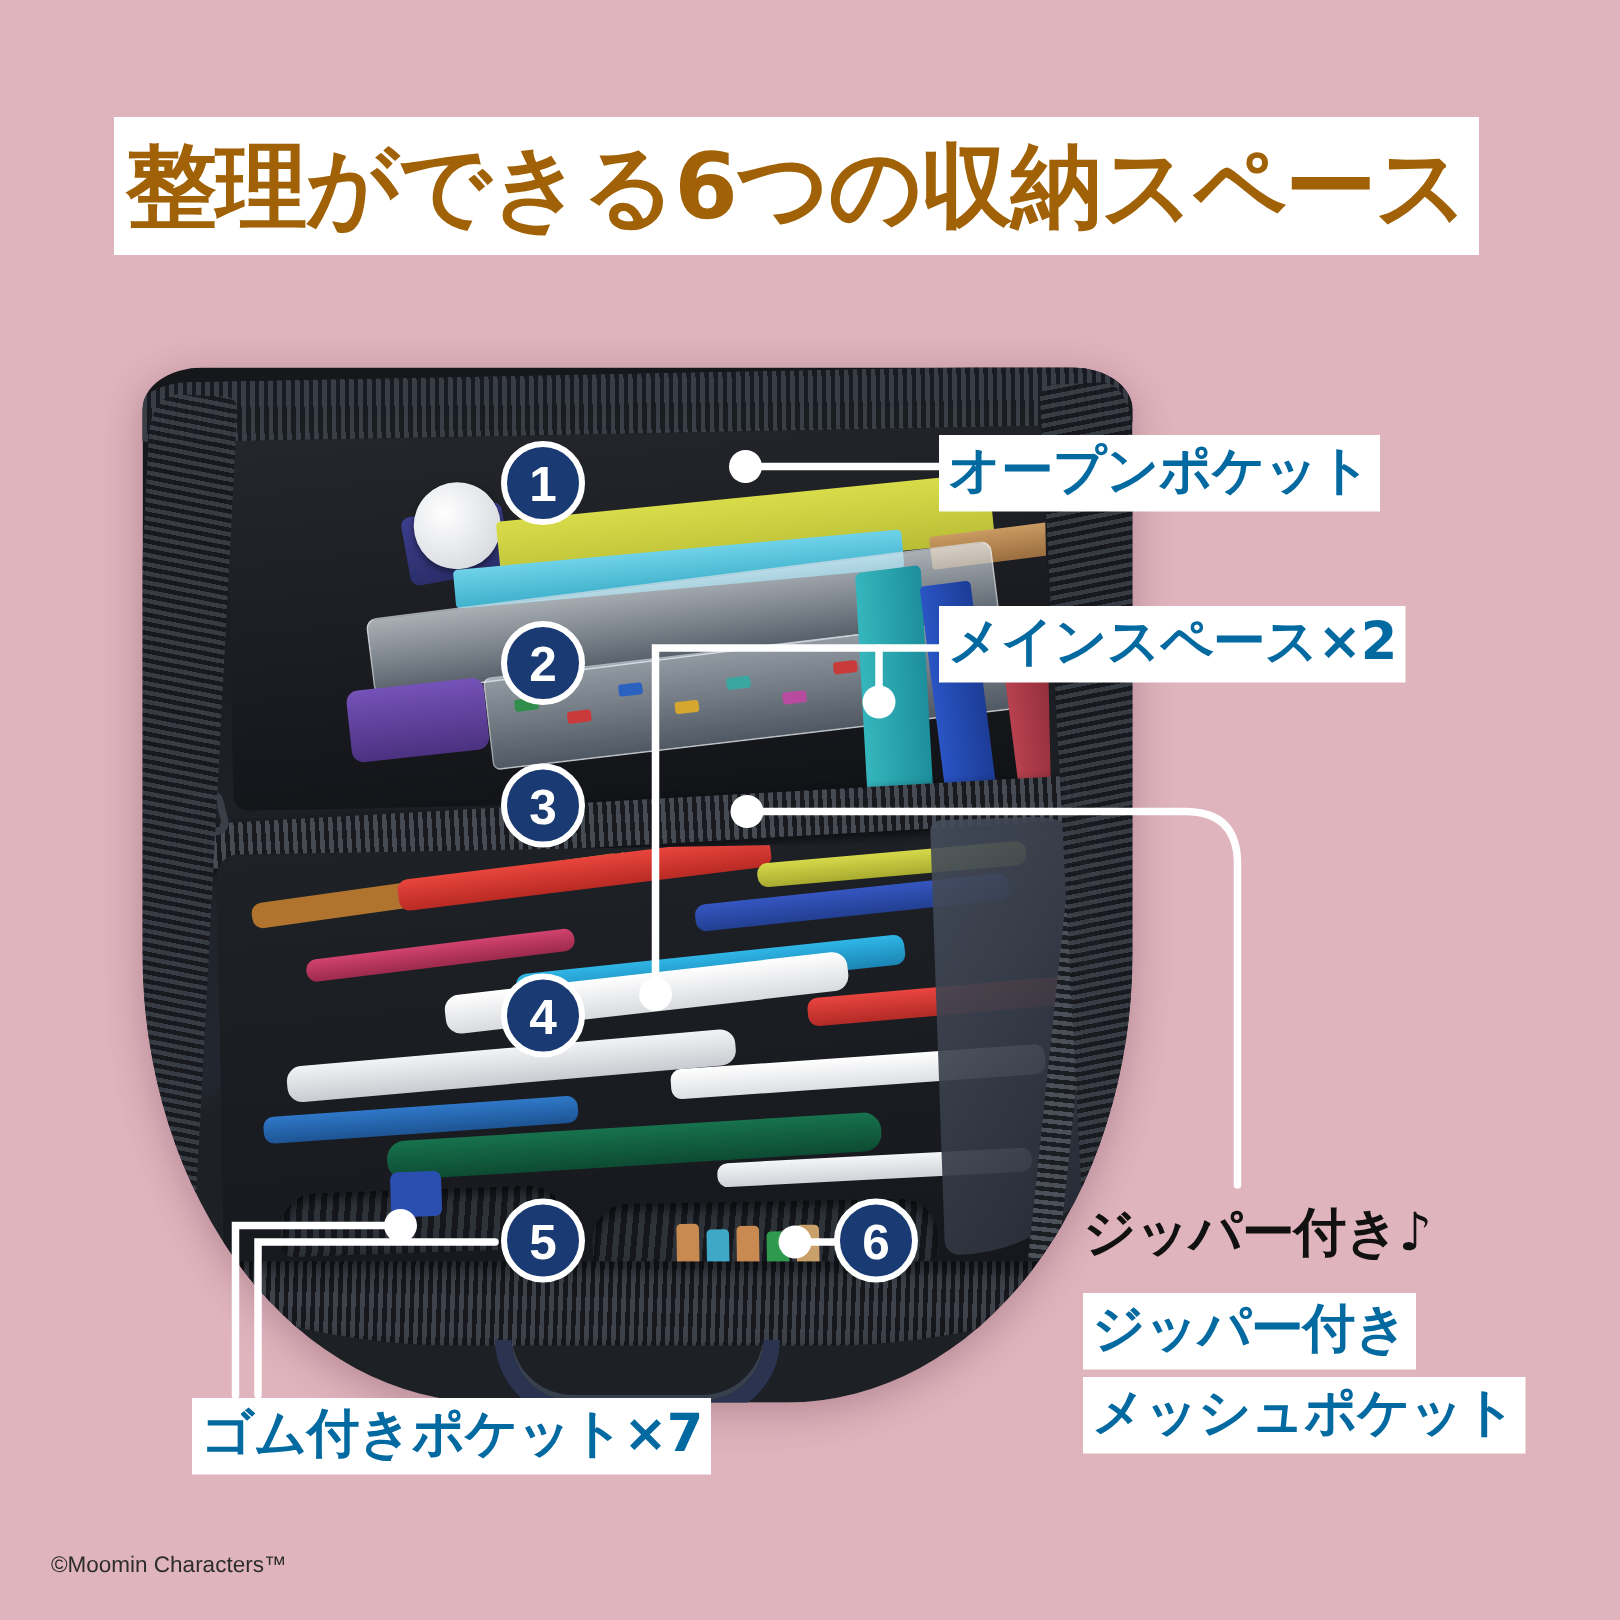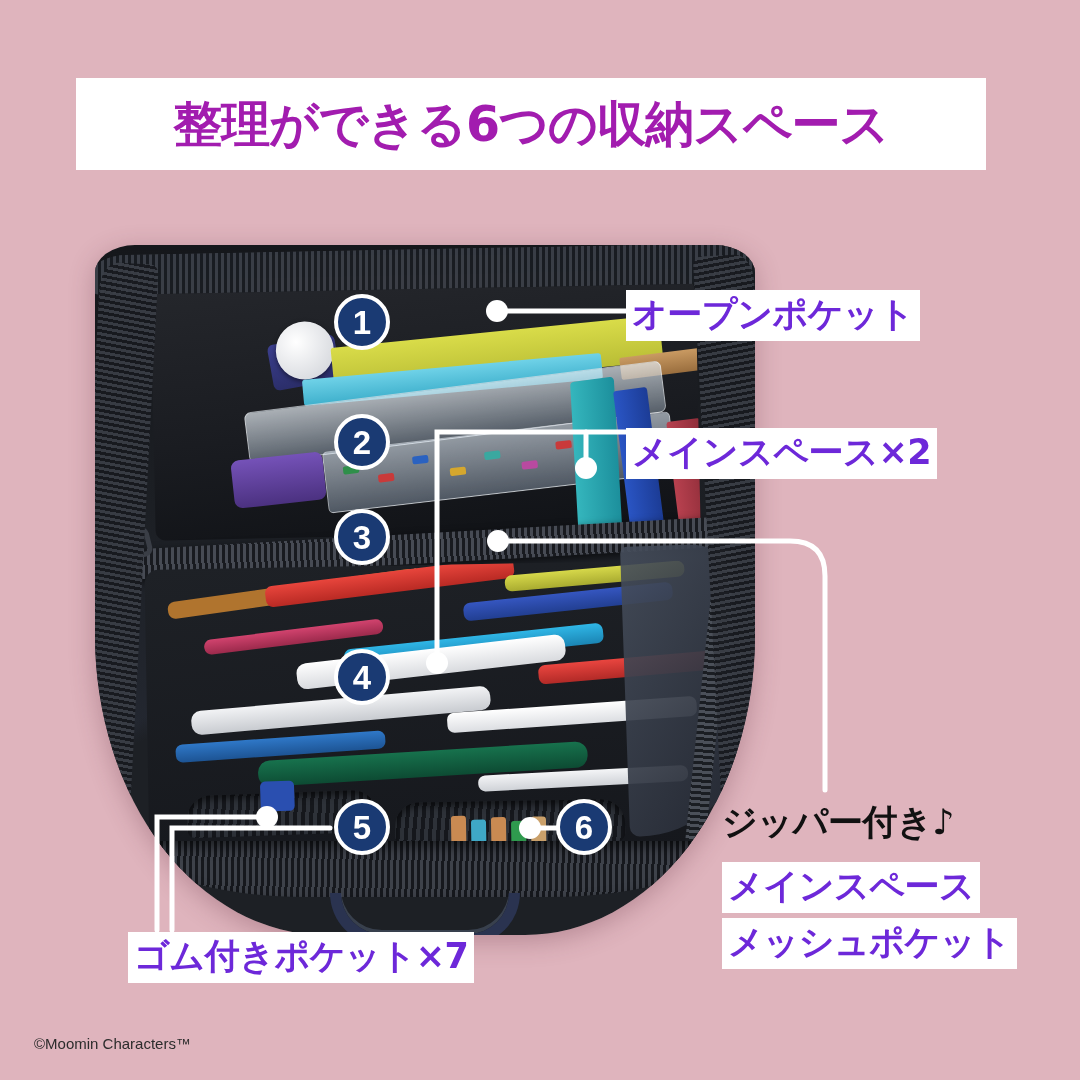--- a/index.html
+++ b/index.html
@@ -17,22 +17,22 @@
 
   
   #title-banner {
     position:absolute;
     left:76px; top:78px;
     width:910px; height:92px;
     background:#ffffff;
     display:flex; align-items:center; justify-content:center;
   }
   #title-text {
-    color:#a21caf;
-    font-size:49px;
+    color:#a16207;
+    font-size:61px;
     font-weight:bold;
     letter-spacing:-1px;
     line-height:1;
     white-space:nowrap;
     font-family:"DejaVu Sans","Liberation Sans",sans-serif;
   }
 
   
   #photo {
     position:absolute;
@@ -182,21 +182,21 @@
     font-size:33px;
     font-weight:bold;
     display:flex; align-items:center; justify-content:center;
     line-height:1;
     font-family:"Liberation Sans","DejaVu Sans",sans-serif;
   }
 
   .label-box {
     position:absolute;
     background:#ffffff;
-    color:#6d28d9;
+    color:#0369a1;
     font-size:35px;
     font-weight:bold;
     line-height:1;
     padding:7px 6px 9px 6px;
     white-space:nowrap;
     font-family:"DejaVu Sans","Liberation Sans",sans-serif;
     letter-spacing:-0.5px;
   }
   .label-plain {
     position:absolute;
@@ -320,25 +320,25 @@
 
     <div class="badge" style="left:334px; top:294px;">1</div>
     <div class="badge" style="left:334px; top:414px;">2</div>
     <div class="badge" style="left:334px; top:509px;">3</div>
     <div class="badge" style="left:334px; top:649px;">4</div>
     <div class="badge" style="left:334px; top:799px;">5</div>
     <div class="badge" style="left:556px; top:799px;">6</div>
 
     <div class="label-box" style="left:626px; top:290px;">オープンポケット</div>
 
-    <div class="label-box" style="left:626px; top:428px;">メインスペース×2</div>
+    <div class="label-box" style="left:626px; top:404px;">メインスペース×2</div>
 
     <div class="label-plain" style="left:722px; top:805px;">ジッパー付き♪</div>
 
-    <div class="label-box" style="left:722px; top:862px;">メインスペース</div>
+    <div class="label-box" style="left:722px; top:862px;">ジッパー付き</div>
 
     <div class="label-box" style="left:722px; top:918px;">メッシュポケット</div>
 
     <div class="label-box" style="left:128px; top:932px;">ゴム付きポケット×7</div>
   </div>
 
   <div id="copyright">©Moomin Characters™</div>
 </div>
 
 </body></html>

